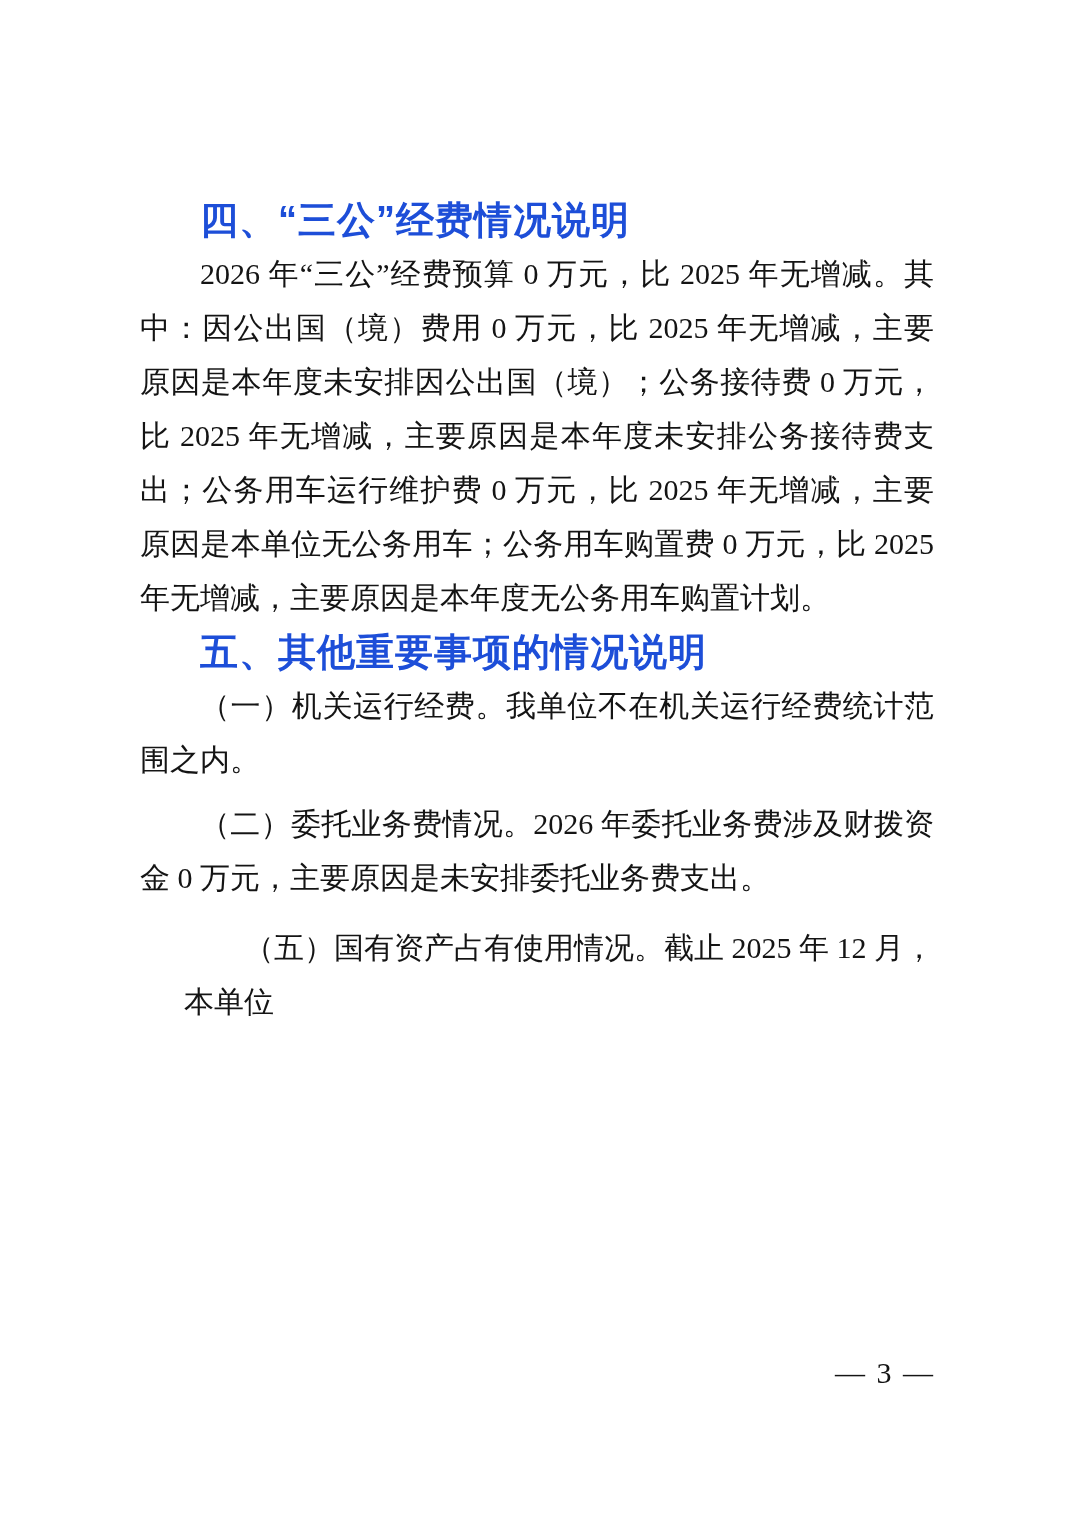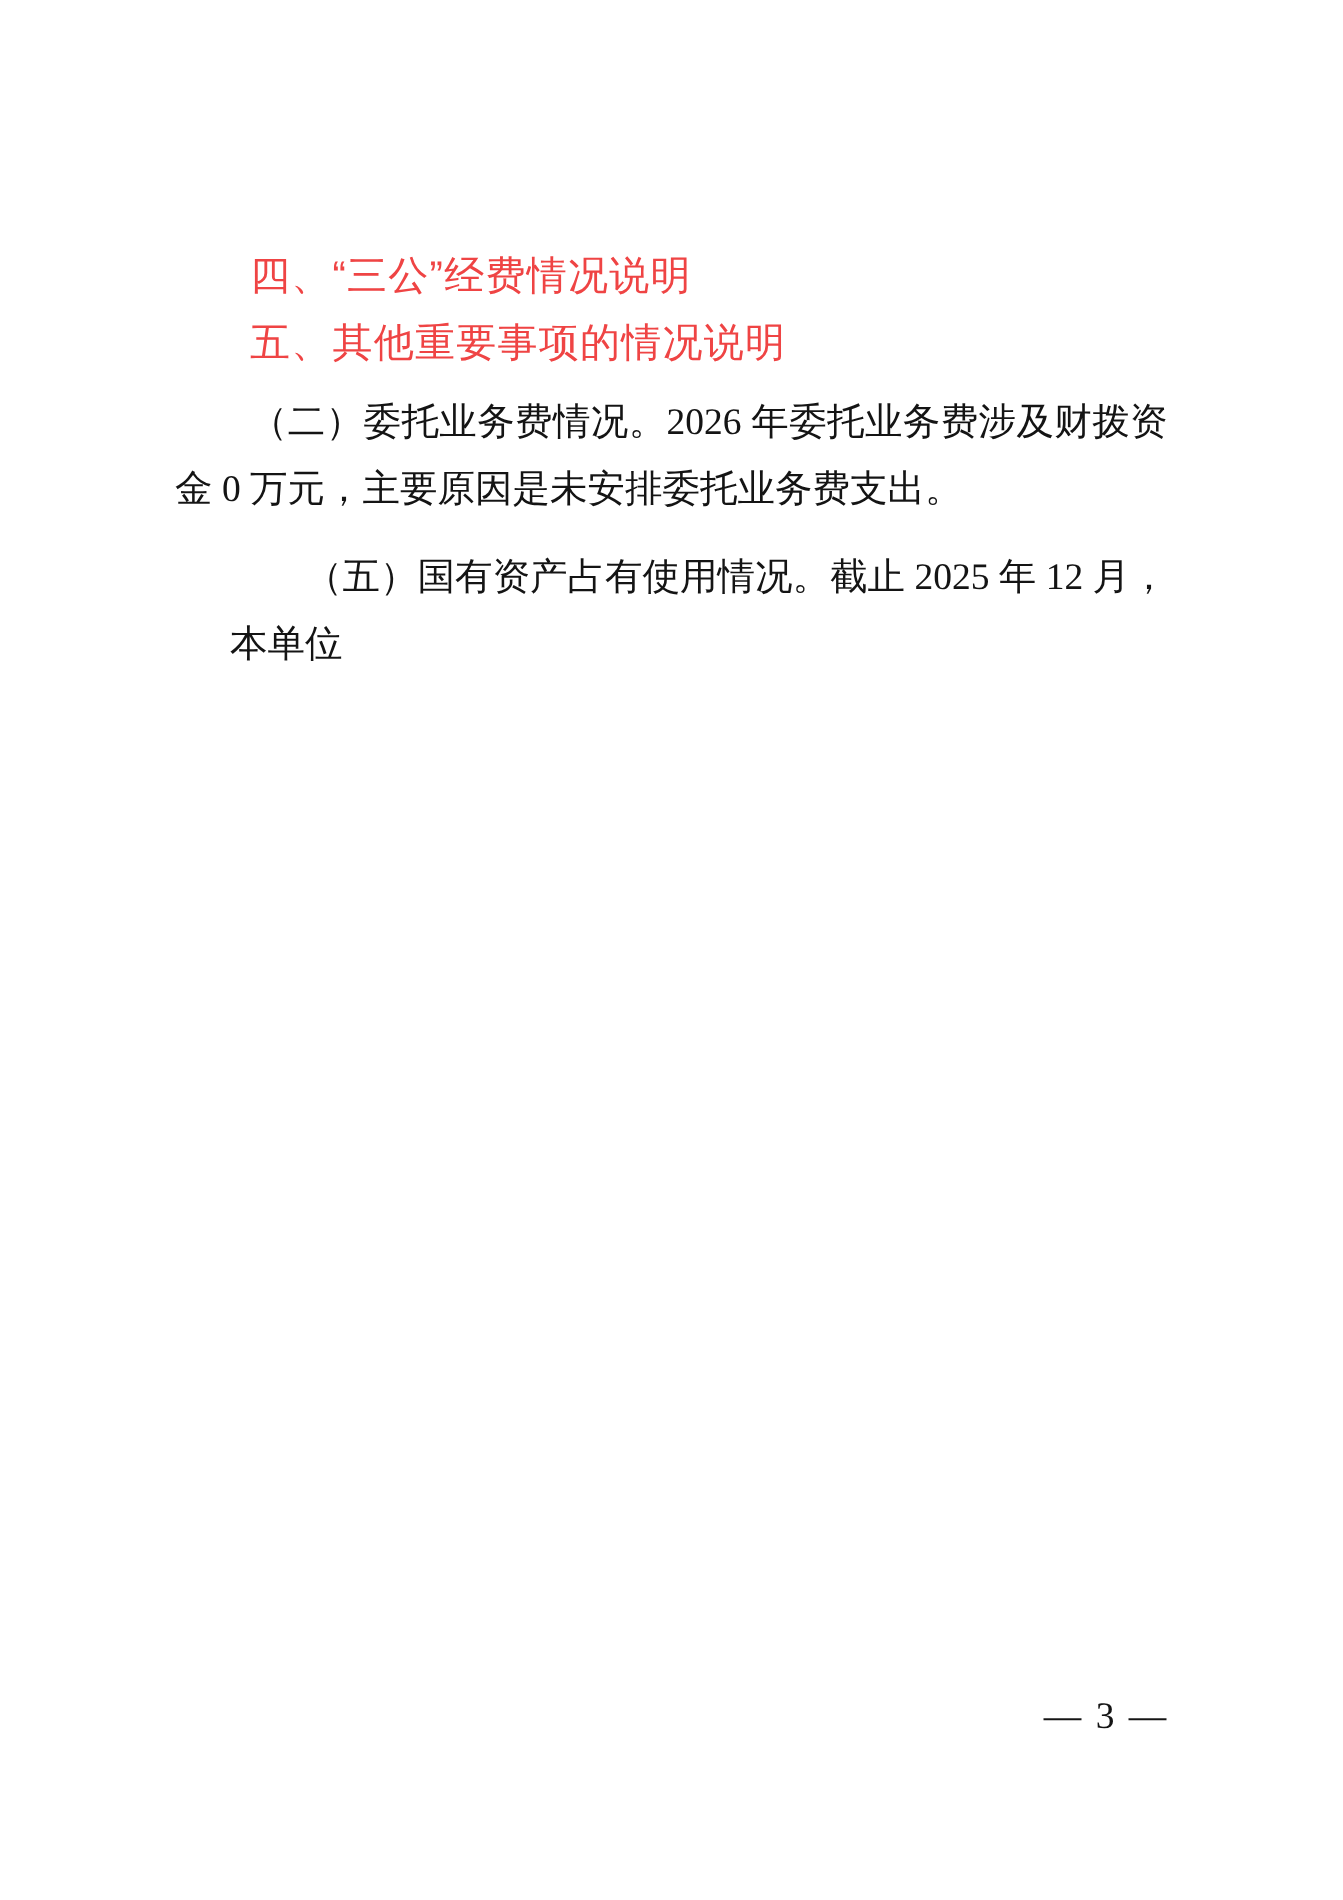--- a/index.html
+++ b/index.html
@@ -16,25 +16,25 @@
     color: #121212;
   }
   .content {
     position: absolute;
     left: 140px;
     top: 193px;
     width: 794px;
   }
   .heading {
     font-family: "Liberation Sans", "DejaVu Sans", sans-serif;
-    font-weight: 400;
-    font-size: 32px;
+    font-weight: 700;
+    font-size: 38px;
     line-height: 54px;
     text-indent: 60px;
-    color: #ef4444;
+    color: #1d4ed8;
     letter-spacing: 1px;
   }
   .para {
     font-size: 30px;
     line-height: 54px;
     text-indent: 60px;
     text-align: justify;
     text-justify: inter-ideograph;
     color: #141414;
   }
@@ -52,23 +52,25 @@
   }
 </style>
 </head>
 <body>
 
 <div class="page">
   <div class="content">
 
     <div class="heading">四、“三公”经费情况说明</div>
 
+    <div class="para">2026 年“三公”经费预算 0 万元，比 2025 年无增减。其中：因公出国（境）费用 0 万元，比 2025 年无增减，主要原因是本年度未安排因公出国（境）；公务接待费 0 万元，比 2025 年无增减，主要原因是本年度未安排公务接待费支出；公务用车运行维护费 0 万元，比 2025 年无增减，主要原因是本单位无公务用车；公务用车购置费 0 万元，比 2025 年无增减，主要原因是本年度无公务用车购置计划。</div>
 
     <div class="heading">五、其他重要事项的情况说明</div>
 
+    <div class="para">（一）机关运行经费。我单位不在机关运行经费统计范围之内。</div>
 
     <div class="para gap-md">（二）委托业务费情况。2026 年委托业务费涉及财拨资金 0 万元，主要原因是未安排委托业务费支出。</div>
 
 
 
     <div class="para gap-lg">（五）国有资产占有使用情况。截止 2025 年 12 月，本单位</div>
 
   </div>
 
   <div class="page-footer">— 3 —</div>

